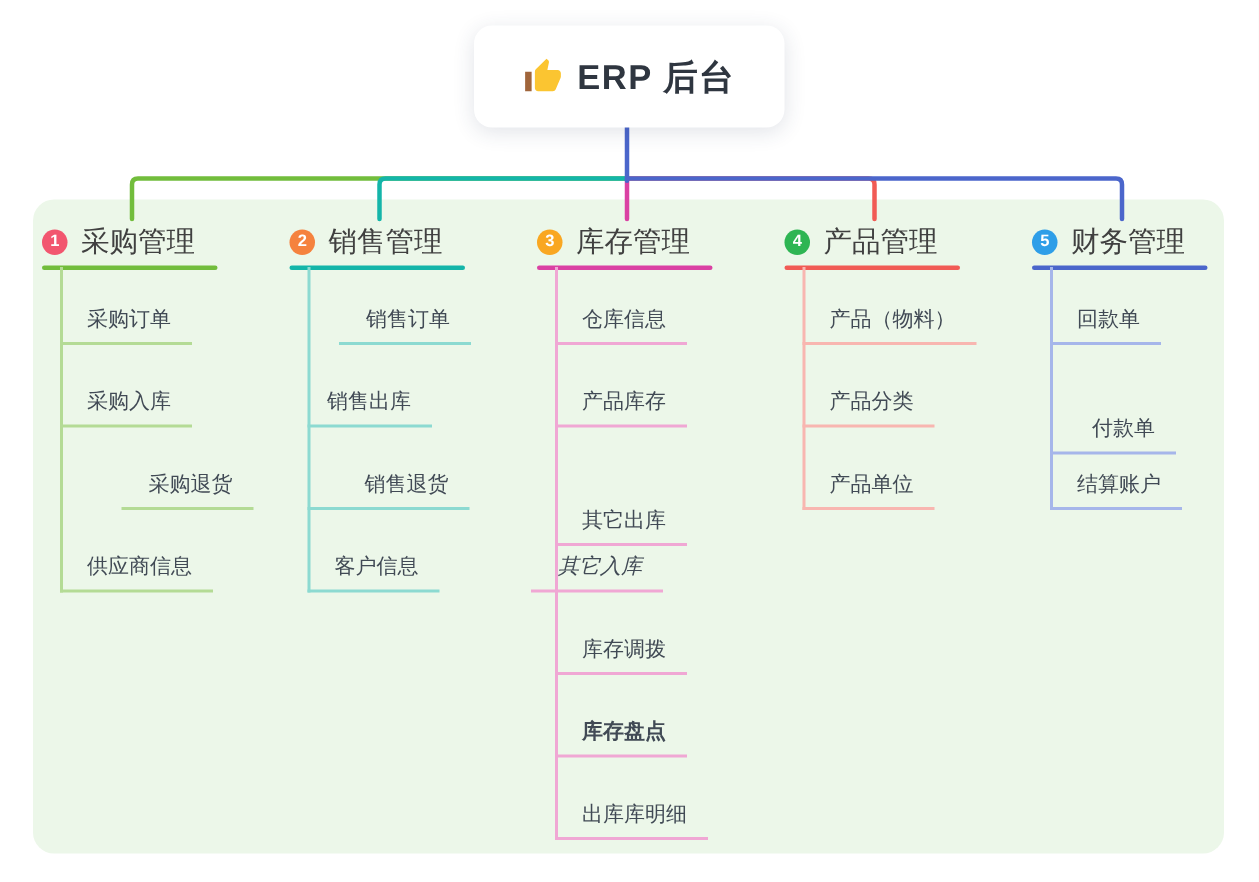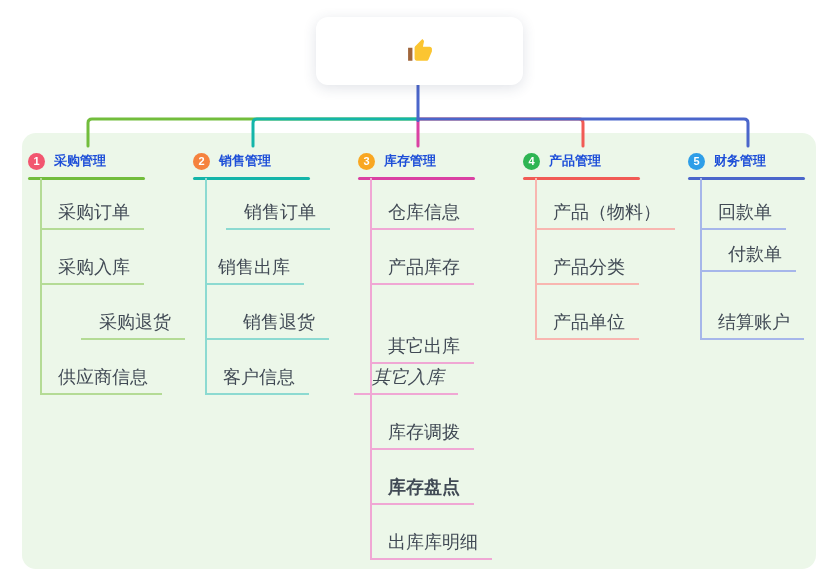--- a/index.html
+++ b/index.html
@@ -65,30 +65,30 @@
     border-radius: 50%;
     color: #ffffff;
     font-size: 11px;
     font-weight: 700;
     display: flex;
     align-items: center;
     justify-content: center;
     flex: 0 0 auto;
   }
   .branch-label {
-    font-size: 13px;
-    font-weight: 700;
-    color: #1d4ed8;
+    font-size: 19px;
+    font-weight: 400;
+    color: #404040;
     white-space: nowrap;
   }
   .vline { position: absolute; width: 2px; }
   .sub-item {
     position: absolute;
     white-space: nowrap;
-    font-size: 18px;
+    font-size: 14px;
     line-height: 18px;
     color: #414a55;
     padding: 0 14px 7px 18px;
     border-bottom: 2px solid;
     cursor: default;
   }
 </style>
 </head>
 <body>
 
@@ -104,20 +104,21 @@
       <path d="M418,84 L418,120.5" fill="none" stroke="#4b66cb" stroke-width="3" stroke-linejoin="round" stroke-linecap="round"></path>
     </svg>
 
   <div class="root-card">
     <span class="thumb-icon">
       <svg id="thumb-svg" viewBox="0 0 24 24" width="26" height="26">
         <path id="thumb-sleeve" d="M1 21h4V9H1v12z" fill="#a0653b"></path>
         <path id="thumb-hand" d="M23 10c0-1.1-.9-2-2-2h-6.31l.95-4.57.03-.32c0-.41-.17-.79-.44-1.06L14.17 1 7.58 7.59C7.22 7.95 7 8.45 7 9v10c0 1.1.9 2 2 2h9c.83 0 1.54-.5 1.84-1.22l3.02-7.05c.09-.23.14-.47.14-.73v-2z" fill="#fbc531"></path>
       </svg>
     </span>
+    <span class="root-title">ERP 后台</span>
   </div>
 
   <div id="columns">
       <div class="branch-title" style="left: 28px; top: 147px;">
         <span class="badge" style="background: rgb(242, 86, 111);">1</span>
         <span class="branch-label">采购管理</span>
         <span class="underline" style="background: rgb(114, 189, 60);"></span>
       </div>
       <div class="vline" style="left: 40px; top: 178px; height: 217px; background: rgb(180, 219, 149);"></div>
       <div class="sub-item" style="left: 40px; top: 203px; border-bottom-color: rgb(180, 219, 149);">采购订单</div>
@@ -156,16 +157,16 @@
       <div class="sub-item" style="left: 535px; top: 203px; border-bottom-color: rgb(248, 182, 176);">产品（物料）</div>
       <div class="sub-item" style="left: 535px; top: 258px; border-bottom-color: rgb(248, 182, 176);">产品分类</div>
       <div class="sub-item" style="left: 535px; top: 313px; border-bottom-color: rgb(248, 182, 176);">产品单位</div>
       <div class="branch-title" style="left: 688px; top: 147px;">
         <span class="badge" style="background: rgb(46, 158, 232);">5</span>
         <span class="branch-label">财务管理</span>
         <span class="underline" style="background: rgb(75, 102, 203);"></span>
       </div>
       <div class="vline" style="left: 700px; top: 178px; height: 162px; background: rgb(166, 182, 234);"></div>
       <div class="sub-item" style="left: 700px; top: 203px; border-bottom-color: rgb(166, 182, 234);">回款单</div>
-      <div class="sub-item" style="left: 700px; top: 245px; border-bottom-color: rgb(166, 182, 234); padding-left: 28px;">付款单</div>
+      <div class="sub-item" style="left: 700px; top: 276px; border-bottom-color: rgb(166, 182, 234); padding-left: 28px;">付款单</div>
       <div class="sub-item" style="left: 700px; top: 313px; border-bottom-color: rgb(166, 182, 234);">结算账户</div>
     </div>
 </div>
 
 </body></html>

